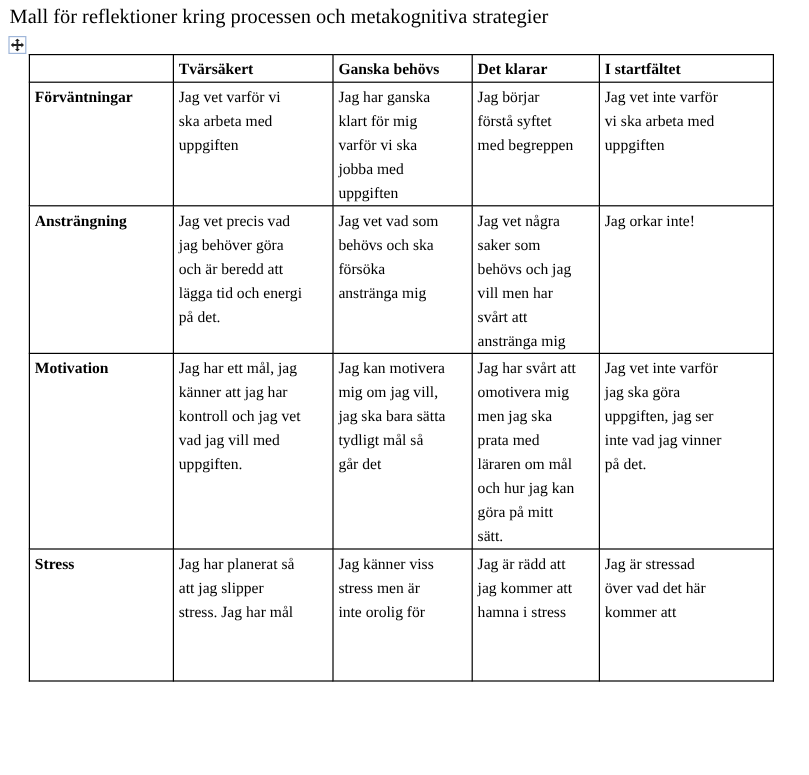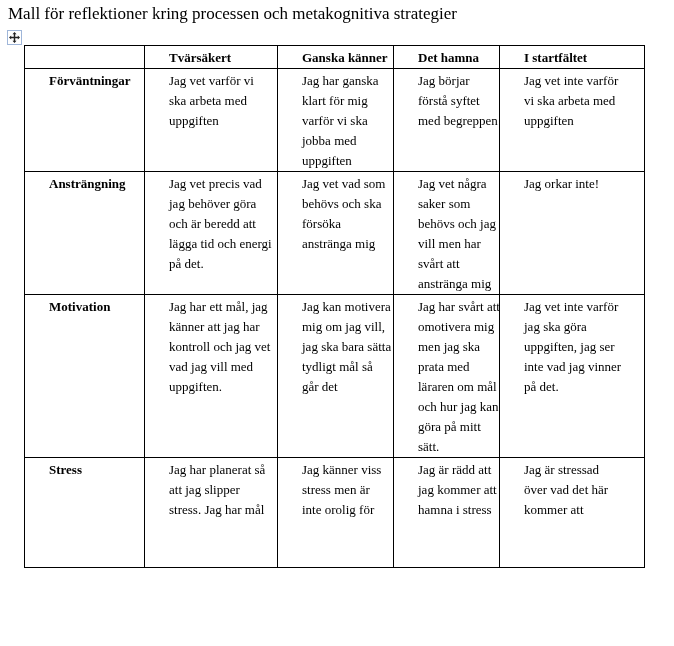--- a/index.html
+++ b/index.html
@@ -41,21 +41,21 @@
     position: absolute;
     left: 24px;
     top: 45px;
     width: 620px;
     border-collapse: collapse;
     table-layout: fixed;
   }
   table.reflection td {
     border: 1px solid #000000;
     vertical-align: top;
-    padding: 2px 6px 0 24px;
+    padding: 2px 6px 0 4px;
     font-size: 13px;
     line-height: 20px;
     white-space: pre;
     overflow: hidden;
   }
   td.hdr, td.rowlabel {
     font-weight: bold;
   }
   tr.hrow     { height: 19px;  }
   tr.r-forv   { height: 99px;  }
@@ -83,22 +83,22 @@
     <col style="width:120px">
     <col style="width:133px">
     <col style="width:116px">
     <col style="width:106px">
     <col style="width:145px">
   </colgroup>
   <tbody>
     <tr class="hrow">
       <td class="hdr"></td>
       <td class="hdr">Tvärsäkert</td>
-      <td class="hdr">Ganska känner</td>
-      <td class="hdr">Det hamna</td>
+      <td class="hdr">Ganska behövs</td>
+      <td class="hdr">Det klarar</td>
       <td class="hdr">I startfältet</td>
     </tr>
 
     <tr class="r-forv">
       <td class="rowlabel">Förväntningar</td>
       <td>Jag vet varför vi
 ska arbeta med
 uppgiften</td>
       <td>Jag har ganska
 klart för mig

